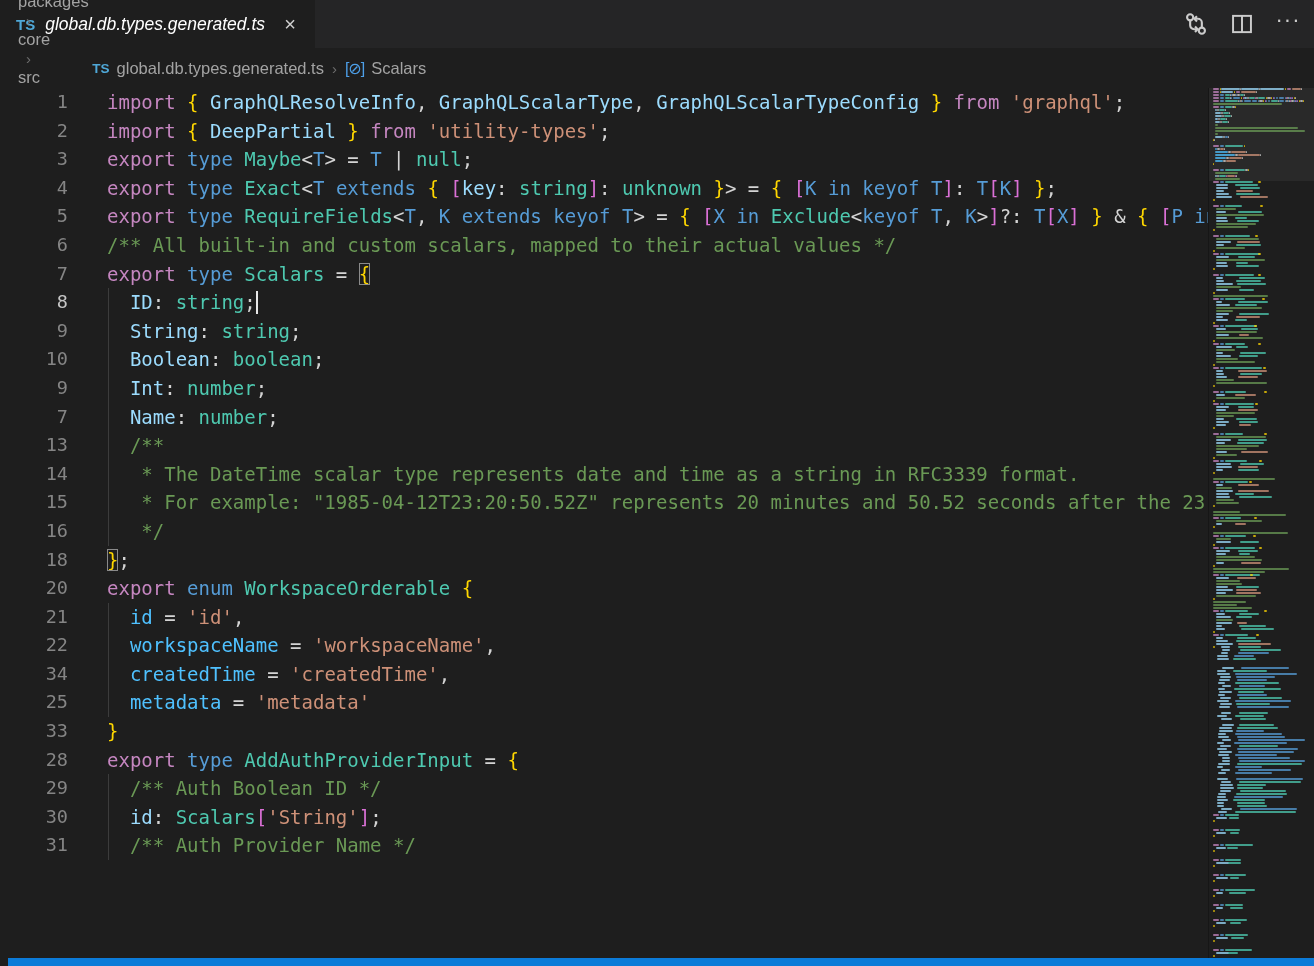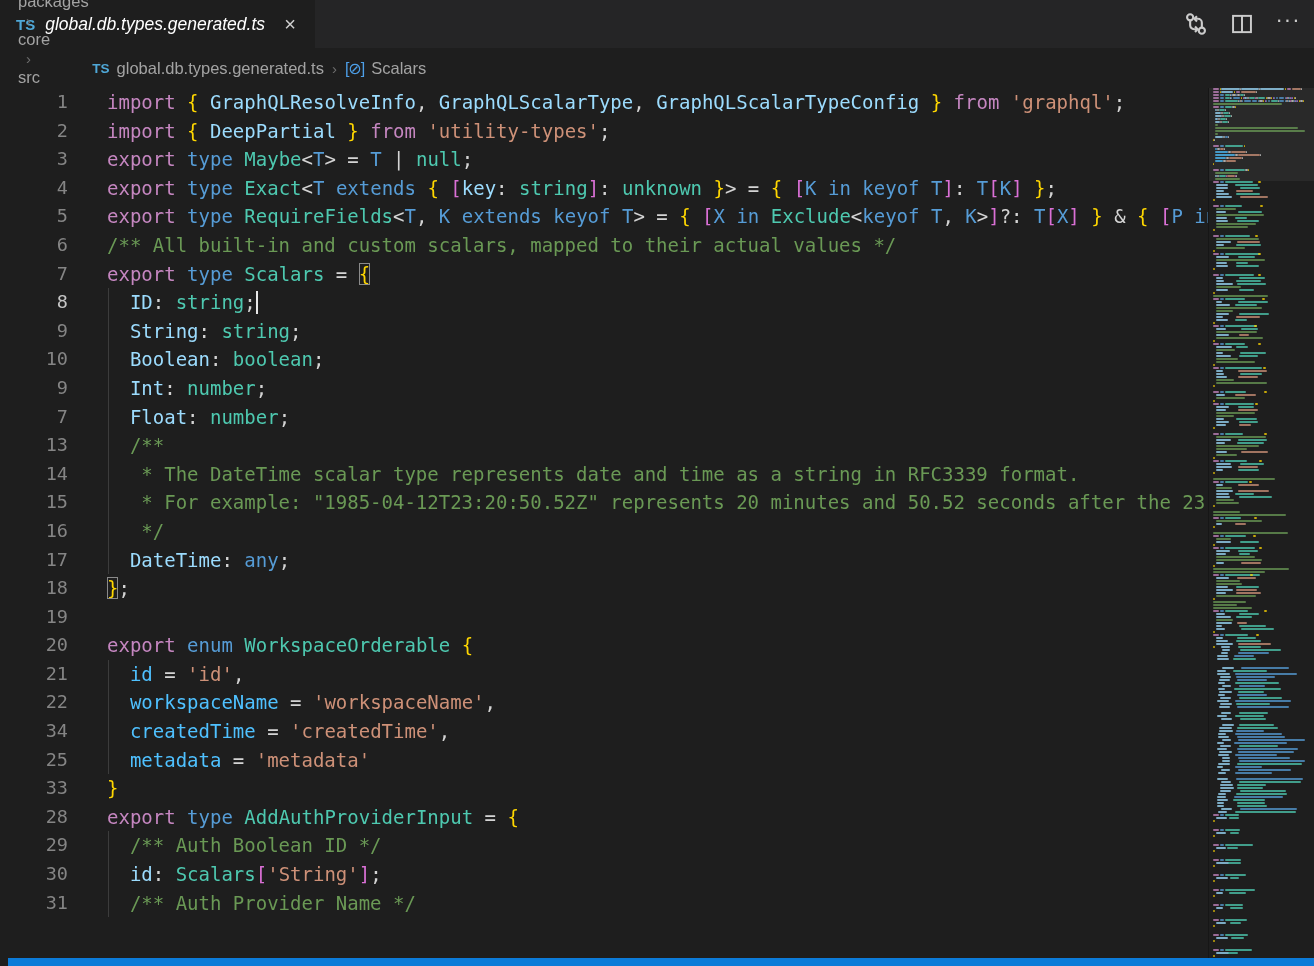--- a/index.html
+++ b/index.html
@@ -99,28 +99,26 @@
       <div class="row"><div class="gutter">2</div><div class="code"><span class="tk-kw">import</span><span class="tk-pu"> </span><span class="tk-b1">{</span><span class="tk-pr"> DeepPartial</span><span class="tk-pu"> </span><span class="tk-b1">}</span><span class="tk-pu"> </span><span class="tk-kw">from</span><span class="tk-pu"> </span><span class="tk-st">'utility-types'</span><span class="tk-pu">;</span></div></div>
       <div class="row"><div class="gutter">3</div><div class="code"><span class="tk-kw">export</span><span class="tk-pu"> </span><span class="tk-kb">type</span><span class="tk-pu"> </span><span class="tk-ty">Maybe</span><span class="tk-pu">&lt;</span><span class="tk-kb">T</span><span class="tk-pu">&gt; = </span><span class="tk-kb">T</span><span class="tk-pu"> | </span><span class="tk-ty">null</span><span class="tk-pu">;</span></div></div>
       <div class="row"><div class="gutter">4</div><div class="code"><span class="tk-kw">export</span><span class="tk-pu"> </span><span class="tk-kb">type</span><span class="tk-pu"> </span><span class="tk-ty">Exact</span><span class="tk-pu">&lt;</span><span class="tk-kb">T</span><span class="tk-pu"> </span><span class="tk-kb">extends</span><span class="tk-pu"> </span><span class="tk-b1">{</span><span class="tk-pu"> </span><span class="tk-b2">[</span><span class="tk-pr">key</span><span class="tk-pu">: </span><span class="tk-ty">string</span><span class="tk-b2">]</span><span class="tk-pu">: </span><span class="tk-ty">unknown</span><span class="tk-pu"> </span><span class="tk-b1">}</span><span class="tk-pu">&gt; = </span><span class="tk-b1">{</span><span class="tk-pu"> </span><span class="tk-b2">[</span><span class="tk-kb">K</span><span class="tk-pu"> </span><span class="tk-kb">in</span><span class="tk-pu"> </span><span class="tk-kb">keyof</span><span class="tk-pu"> </span><span class="tk-kb">T</span><span class="tk-b2">]</span><span class="tk-pu">: </span><span class="tk-kb">T</span><span class="tk-b2">[</span><span class="tk-kb">K</span><span class="tk-b2">]</span><span class="tk-pu"> </span><span class="tk-b1">}</span><span class="tk-pu">;</span></div></div>
       <div class="row"><div class="gutter">5</div><div class="code"><span class="tk-kw">export</span><span class="tk-pu"> </span><span class="tk-kb">type</span><span class="tk-pu"> </span><span class="tk-ty">RequireFields</span><span class="tk-pu">&lt;</span><span class="tk-kb">T</span><span class="tk-pu">, </span><span class="tk-kb">K</span><span class="tk-pu"> </span><span class="tk-kb">extends</span><span class="tk-pu"> </span><span class="tk-kb">keyof</span><span class="tk-pu"> </span><span class="tk-kb">T</span><span class="tk-pu">&gt; = </span><span class="tk-b1">{</span><span class="tk-pu"> </span><span class="tk-b2">[</span><span class="tk-kb">X</span><span class="tk-pu"> </span><span class="tk-kb">in</span><span class="tk-pu"> </span><span class="tk-ty">Exclude</span><span class="tk-pu">&lt;</span><span class="tk-kb">keyof</span><span class="tk-pu"> </span><span class="tk-kb">T</span><span class="tk-pu">, </span><span class="tk-kb">K</span><span class="tk-pu">&gt;</span><span class="tk-b2">]</span><span class="tk-pu">?: </span><span class="tk-kb">T</span><span class="tk-b2">[</span><span class="tk-kb">X</span><span class="tk-b2">]</span><span class="tk-pu"> </span><span class="tk-b1">}</span><span class="tk-pu"> &amp; </span><span class="tk-b1">{</span><span class="tk-pu"> </span><span class="tk-b2">[</span><span class="tk-kb">P</span><span class="tk-pu"> </span><span class="tk-kb">in</span></div></div>
       <div class="row"><div class="gutter">6</div><div class="code"><span class="tk-cm">/** All built-in and custom scalars, mapped to their actual values */</span></div></div>
       <div class="row"><div class="gutter">7</div><div class="code"><span class="tk-kw">export</span><span class="tk-pu"> </span><span class="tk-kb">type</span><span class="tk-pu"> </span><span class="tk-ty">Scalars</span><span class="tk-pu"> = </span><span class="tk-bm">{</span></div></div>
       <div class="row active"><div class="gutter">8</div><div class="code"><span class="guide"></span><span class="tk-pu">  </span><span class="tk-pr">ID</span><span class="tk-pu">: </span><span class="tk-ty">string</span><span class="tk-pu">;</span><span id="cursor" style="left: calc(13ch + 39px);"></span></div></div>
       <div class="row"><div class="gutter">9</div><div class="code"><span class="guide"></span><span class="tk-pu">  </span><span class="tk-pr">String</span><span class="tk-pu">: </span><span class="tk-ty">string</span><span class="tk-pu">;</span></div></div>
       <div class="row"><div class="gutter">10</div><div class="code"><span class="guide"></span><span class="tk-pu">  </span><span class="tk-pr">Boolean</span><span class="tk-pu">: </span><span class="tk-ty">boolean</span><span class="tk-pu">;</span></div></div>
       <div class="row"><div class="gutter">9</div><div class="code"><span class="guide"></span><span class="tk-pu">  </span><span class="tk-pr">Int</span><span class="tk-pu">: </span><span class="tk-ty">number</span><span class="tk-pu">;</span></div></div>
-      <div class="row"><div class="gutter">7</div><div class="code"><span class="guide"></span><span class="tk-pu">  </span><span class="tk-pr">Float</span><span class="tk-pu">: </span><span class="tk-ty">number</span><span class="tk-pu">;</span></div></div>
+      <div class="row"><div class="gutter">7</div><div class="code"><span class="guide"></span><span class="tk-pu">  </span><span class="tk-pr">Name</span><span class="tk-pu">: </span><span class="tk-ty">number</span><span class="tk-pu">;</span></div></div>
       <div class="row"><div class="gutter">13</div><div class="code"><span class="guide"></span><span class="tk-pu">  </span><span class="tk-cm">/**</span></div></div>
       <div class="row"><div class="gutter">14</div><div class="code"><span class="guide"></span><span class="tk-pu">  </span><span class="tk-cm"> * The DateTime scalar type represents date and time as a string in RFC3339 format.</span></div></div>
       <div class="row"><div class="gutter">15</div><div class="code"><span class="guide"></span><span class="tk-pu">  </span><span class="tk-cm"> * For example: "1985-04-12T23:20:50.52Z" represents 20 minutes and 50.52 seconds after the 23rd hour of April 12th, 1985 in UTC.</span></div></div>
       <div class="row"><div class="gutter">16</div><div class="code"><span class="guide"></span><span class="tk-pu">  </span><span class="tk-cm"> */</span></div></div>
-      <div class="row"><div class="gutter">17</div><div class="code"><span class="guide"></span><span class="tk-pu">  </span><span class="tk-pr">DateTime</span><span class="tk-pu">: </span><span class="tk-kb">any</span><span class="tk-pu">;</span></div></div>
       <div class="row"><div class="gutter">18</div><div class="code"><span class="tk-bm">}</span><span class="tk-pu">;</span></div></div>
-      <div class="row"><div class="gutter">19</div><div class="code"></div></div>
       <div class="row"><div class="gutter">20</div><div class="code"><span class="tk-kw">export</span><span class="tk-pu"> </span><span class="tk-kb">enum</span><span class="tk-pu"> </span><span class="tk-ty">WorkspaceOrderable</span><span class="tk-pu"> </span><span class="tk-b1">{</span></div></div>
       <div class="row"><div class="gutter">21</div><div class="code"><span class="guide"></span><span class="tk-pu">  </span><span class="tk-em">id</span><span class="tk-pu"> = </span><span class="tk-st">'id'</span><span class="tk-pu">,</span></div></div>
       <div class="row"><div class="gutter">22</div><div class="code"><span class="guide"></span><span class="tk-pu">  </span><span class="tk-em">workspaceName</span><span class="tk-pu"> = </span><span class="tk-st">'workspaceName'</span><span class="tk-pu">,</span></div></div>
       <div class="row"><div class="gutter">34</div><div class="code"><span class="guide"></span><span class="tk-pu">  </span><span class="tk-em">createdTime</span><span class="tk-pu"> = </span><span class="tk-st">'createdTime'</span><span class="tk-pu">,</span></div></div>
       <div class="row"><div class="gutter">25</div><div class="code"><span class="guide"></span><span class="tk-pu">  </span><span class="tk-em">metadata</span><span class="tk-pu"> = </span><span class="tk-st">'metadata'</span></div></div>
       <div class="row"><div class="gutter">33</div><div class="code"><span class="tk-b1">}</span></div></div>
       <div class="row"><div class="gutter">28</div><div class="code"><span class="tk-kw">export</span><span class="tk-pu"> </span><span class="tk-kb">type</span><span class="tk-pu"> </span><span class="tk-ty">AddAuthProviderInput</span><span class="tk-pu"> = </span><span class="tk-b1">{</span></div></div>
       <div class="row"><div class="gutter">29</div><div class="code"><span class="guide"></span><span class="tk-pu">  </span><span class="tk-cm">/** Auth Boolean ID */</span></div></div>
       <div class="row"><div class="gutter">30</div><div class="code"><span class="guide"></span><span class="tk-pu">  </span><span class="tk-pr">id</span><span class="tk-pu">: </span><span class="tk-ty">Scalars</span><span class="tk-b2">[</span><span class="tk-st">'String'</span><span class="tk-b2">]</span><span class="tk-pu">;</span></div></div>
       <div class="row"><div class="gutter">31</div><div class="code"><span class="guide"></span><span class="tk-pu">  </span><span class="tk-cm">/** Auth Provider Name */</span></div></div>

